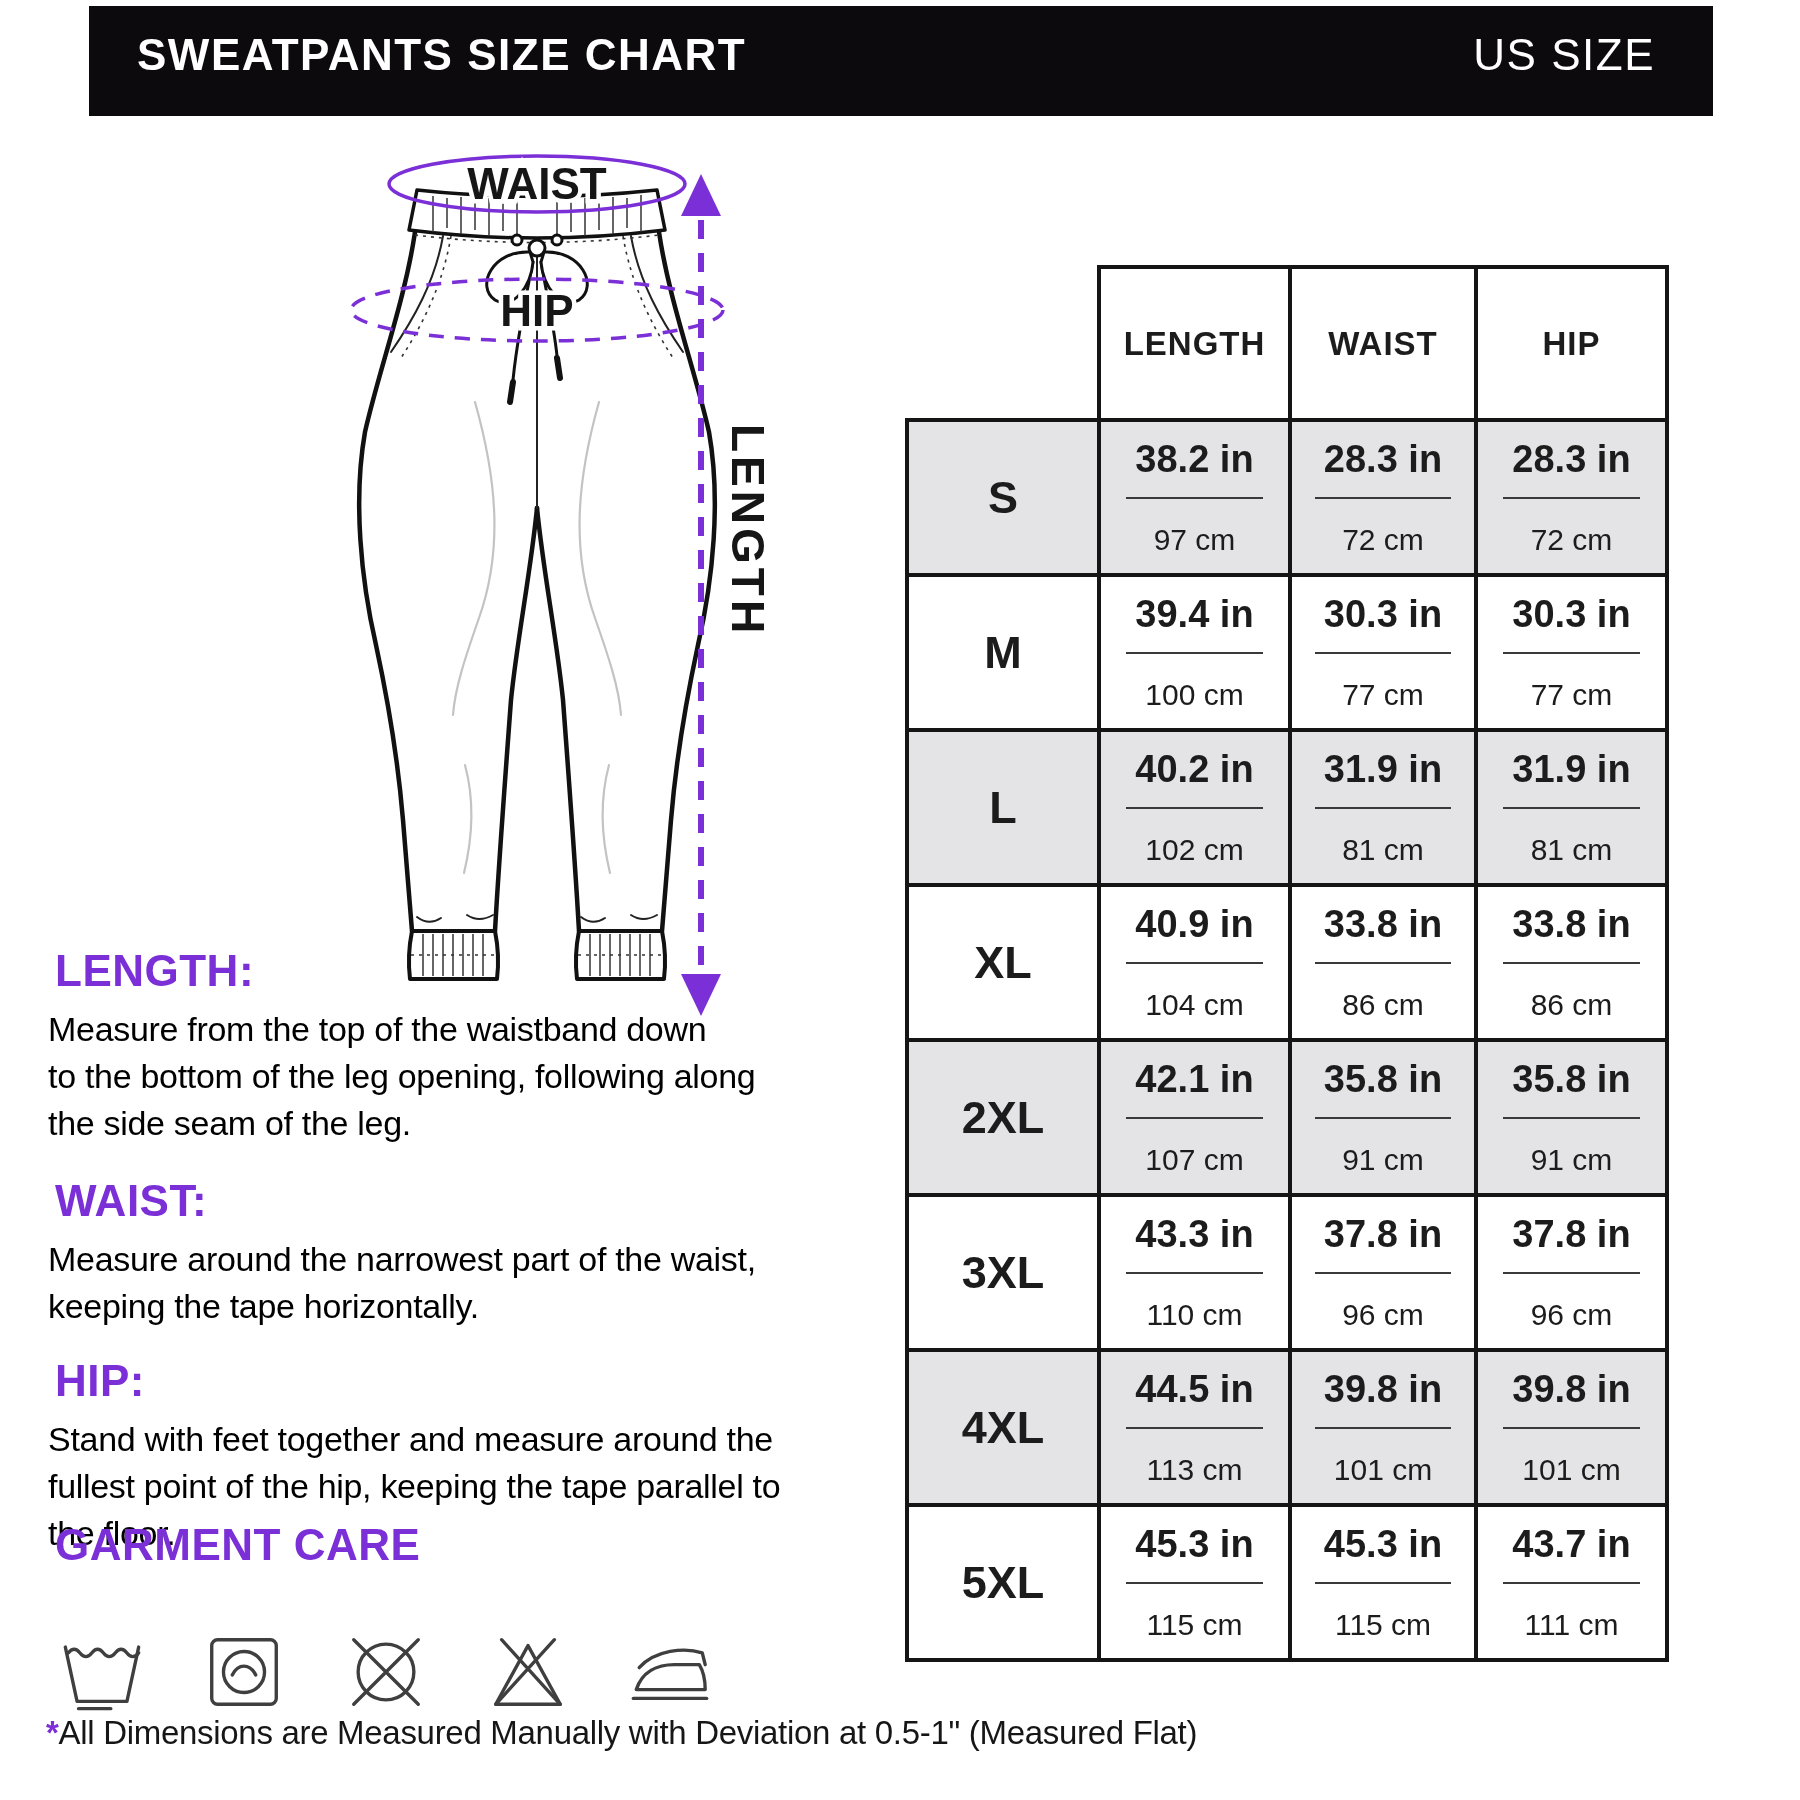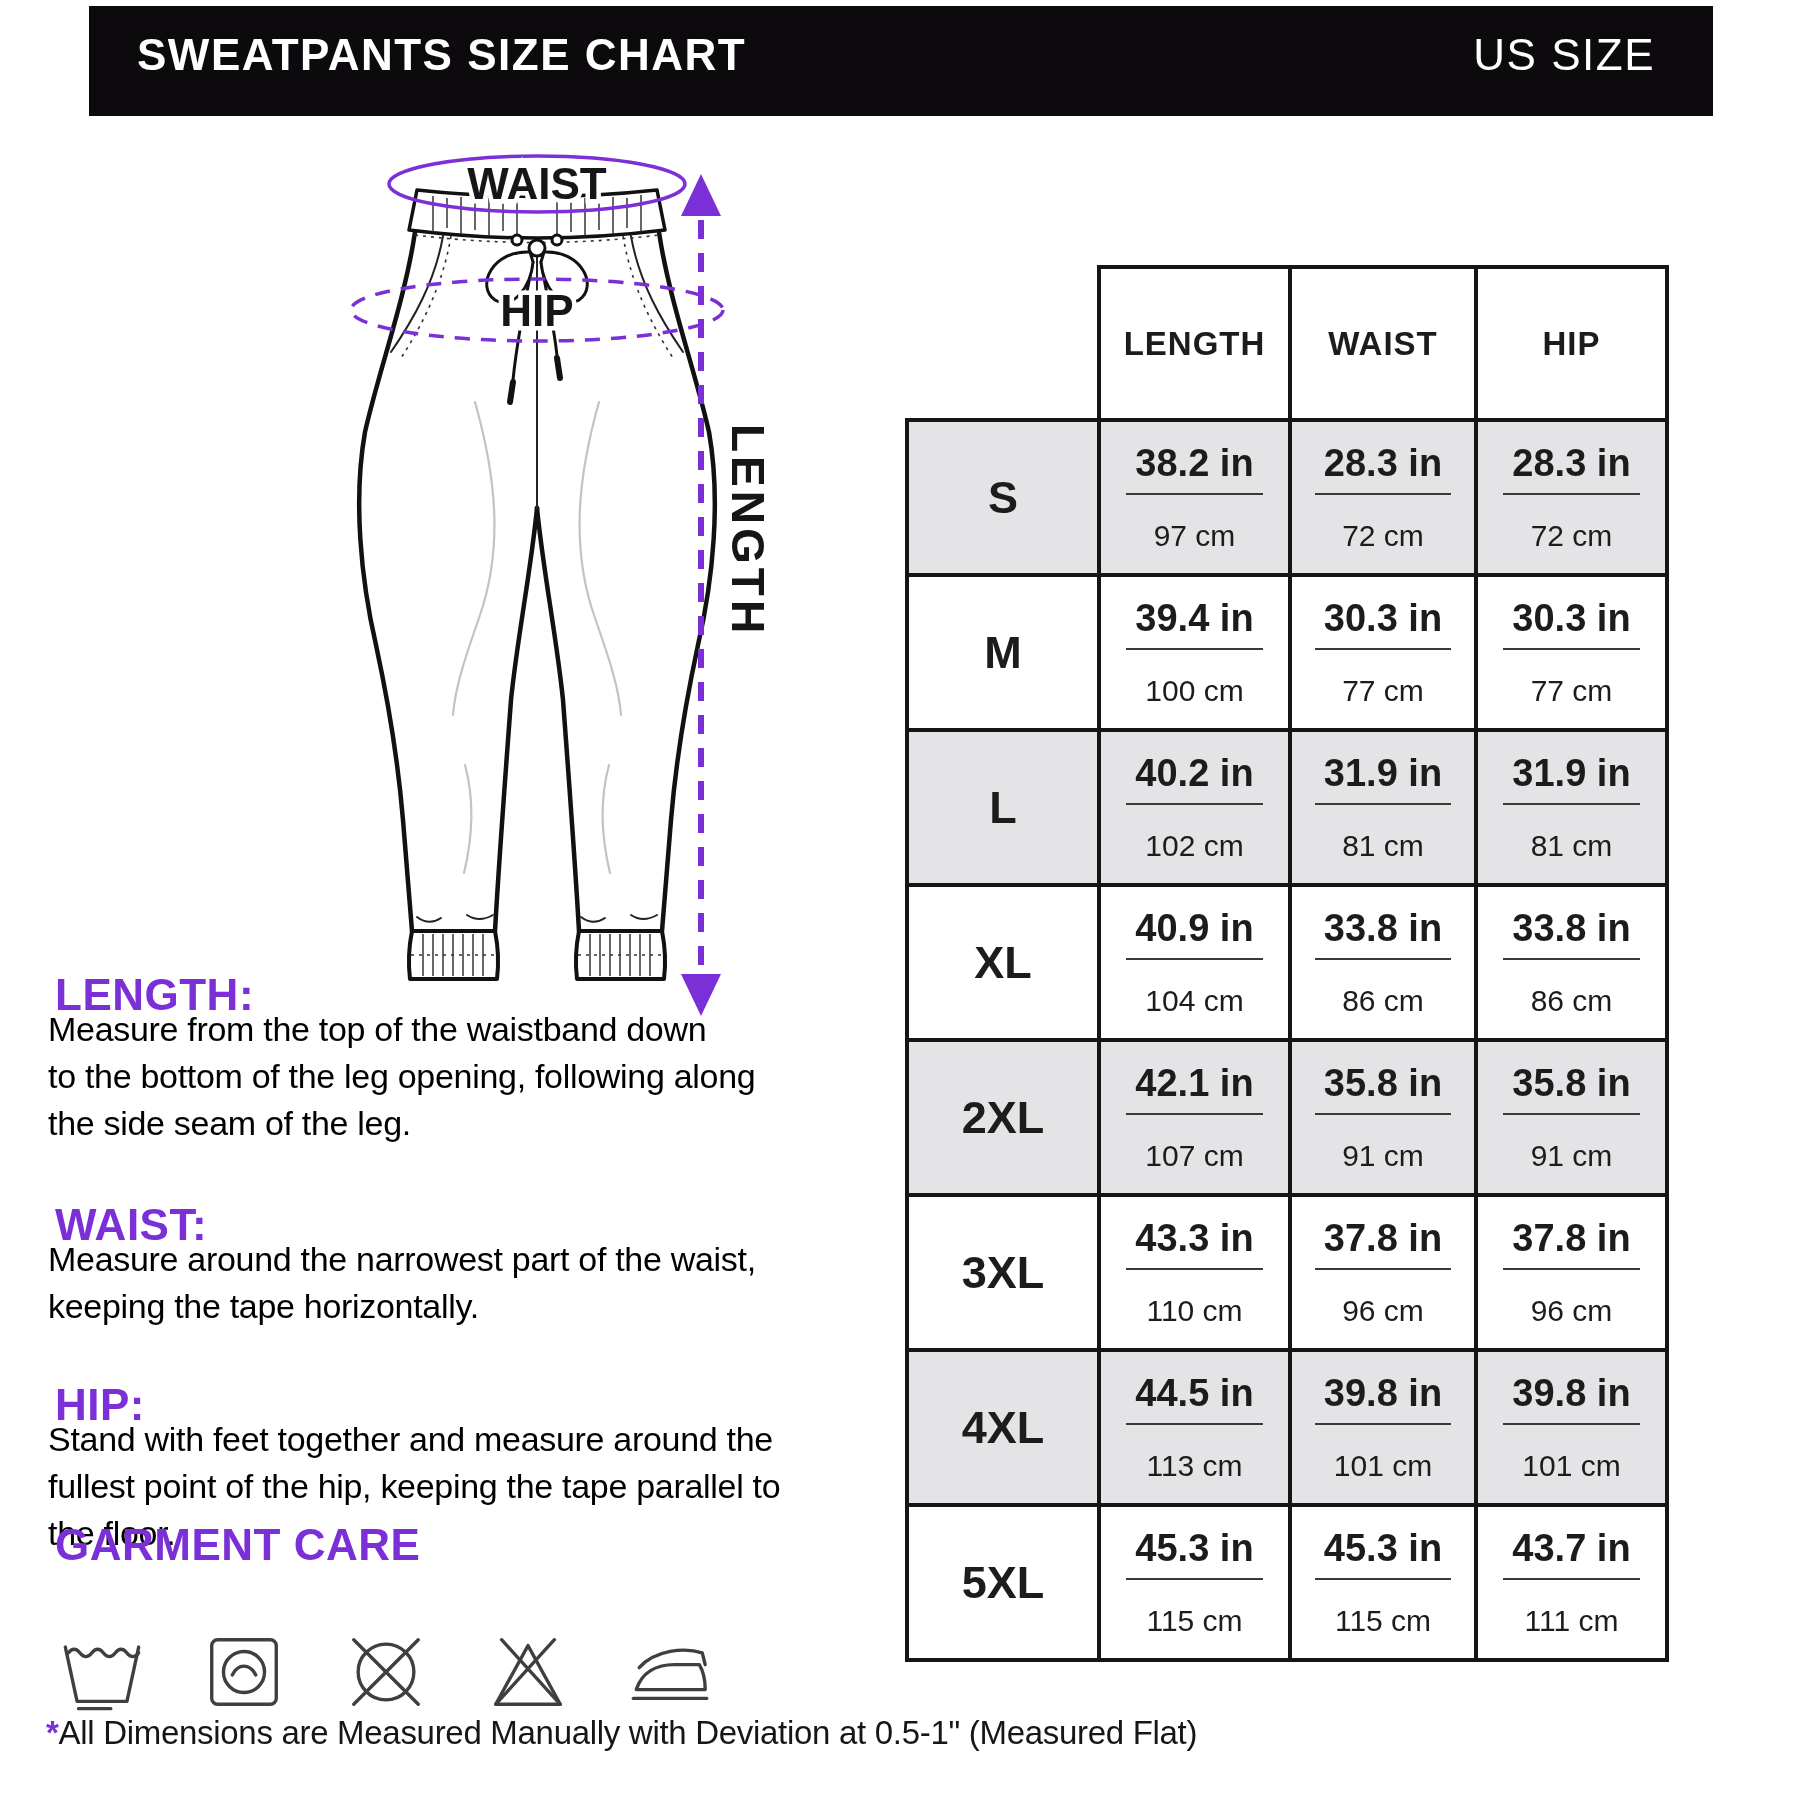--- a/index.html
+++ b/index.html
@@ -40,25 +40,25 @@
 
   
   table.size-table{position:absolute;left:905px;top:265px;border-collapse:collapse;table-layout:fixed;}
   table.size-table td,table.size-table th{border:4px solid var(--line);text-align:center;vertical-align:middle;padding:0;}
   table.size-table .corner{border:none;background:#fff;}
   table.size-table th{background:#fff;font-size:33px;font-weight:800;letter-spacing:1px;height:117px;}
   table.size-table td{height:151px;background:#fff;}
   table.size-table tr.alt td{background:var(--row-alt);}
   .col-size{width:192px;} .col-a{width:191px;} .col-b{width:186px;} .col-c{width:191px;}
   .size-cell{font-size:45px;font-weight:800;}
-  .in-val{display:inline-block;font-size:38px;font-weight:700;border-bottom:2px solid #3a3a3a;padding:0 9px 8px;}
+  .in-val{display:inline-block;font-size:38px;font-weight:700;border-bottom:2px solid #3a3a3a;padding:0 9px 16px;}
   .cm-val{font-size:30px;font-weight:400;margin-top:24px;}
 
   
-  .sec-heading{position:absolute;left:55px;color:var(--accent);font-size:44px;font-weight:900;letter-spacing:0.5px;margin-top:24px;}
+  .sec-heading{position:absolute;left:55px;color:var(--accent);font-size:44px;font-weight:900;letter-spacing:0.5px;}
   .sec-body{position:absolute;left:48px;width:860px;font-size:34px;line-height:47px;letter-spacing:-0.3px;
     color:#000000;white-space:pre-line;}
   .care-heading{position:absolute;left:55px;top:1520px;color:var(--accent);font-size:44px;font-weight:900;letter-spacing:0.5px;}
   .care-icons{position:absolute;left:58px;top:1628px;display:flex;gap:54px;}
   .care-icons svg{stroke:#3f3f3f;stroke-width:2.3;fill:none;stroke-linecap:round;stroke-linejoin:round;}
 
   .footnote{position:absolute;left:46px;top:1714px;font-size:33px;letter-spacing:-0.3px;color:#161616;}
   .footnote .star{color:var(--accent);font-weight:700;}
 </style>
 </head>

